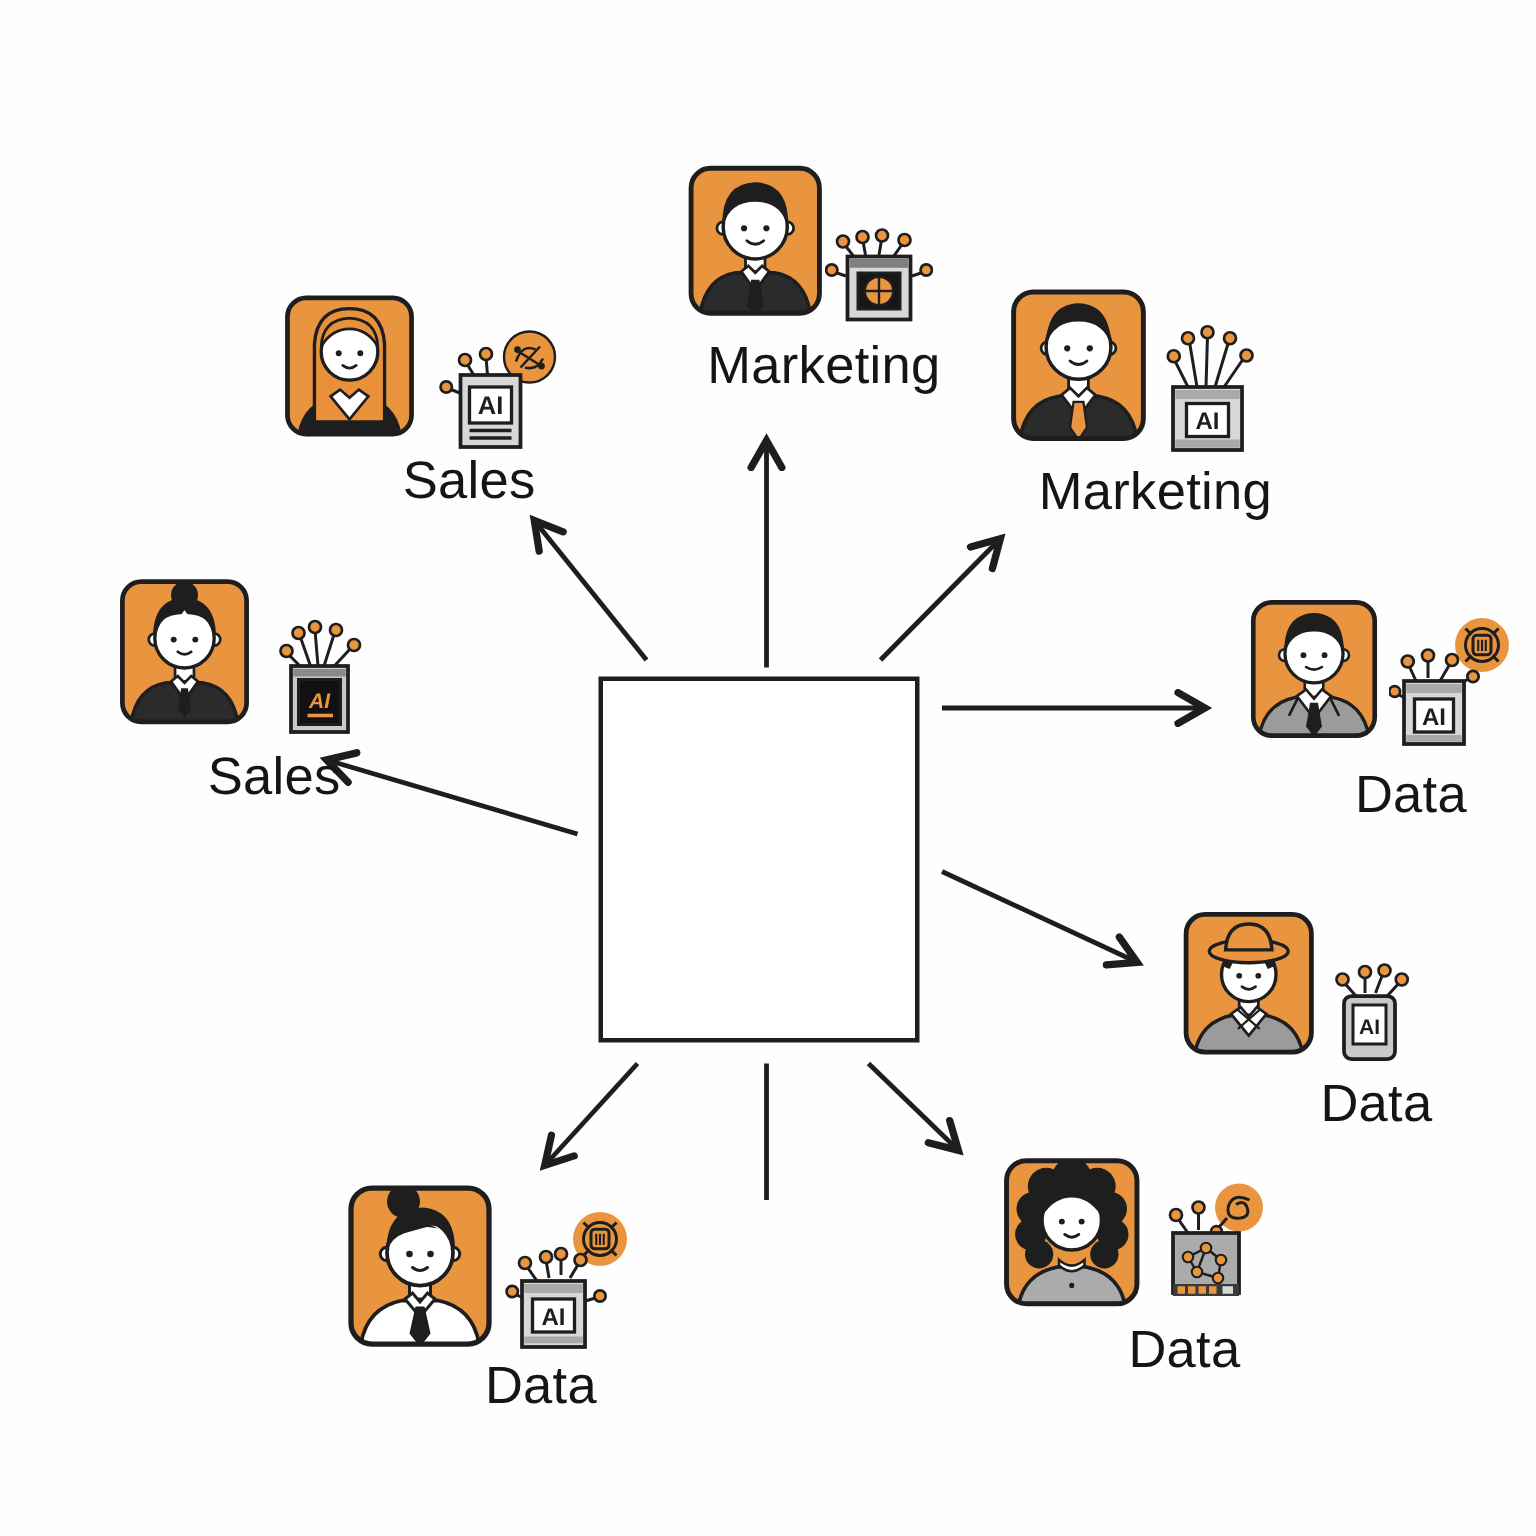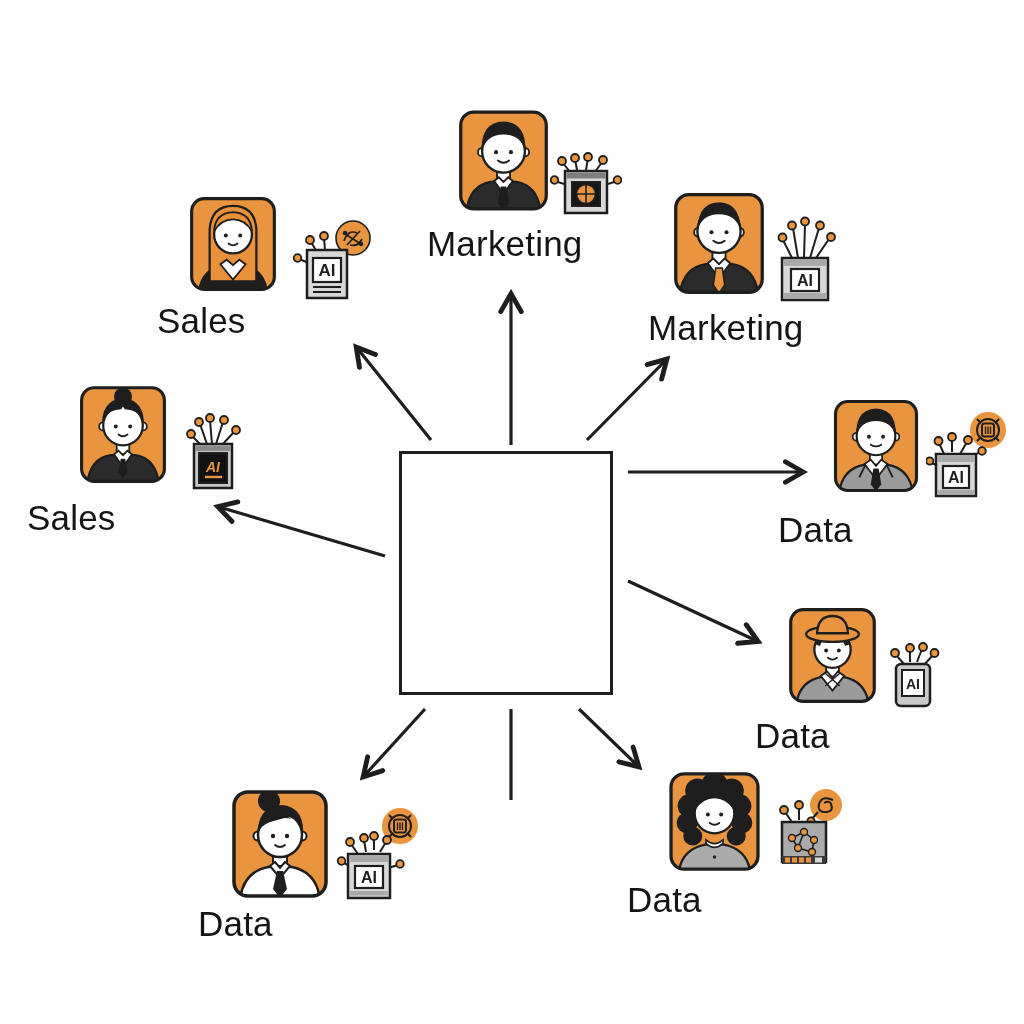--- a/index.html
+++ b/index.html
@@ -4,21 +4,21 @@
 <style>
   html,body{margin:0;padding:0;background:#ffffff;}
   #canvas{
     position:relative;width:1024px;height:1024px;background:#fefefe;overflow:hidden;
     font-family:"Liberation Sans", sans-serif;
   }
   .persona{position:absolute;}
   .avatar{position:absolute;}
   .chip{position:absolute;}
   .plabel{
-    position:absolute;width:200px;text-align:left;
+    position:absolute;width:200px;text-align:right;
     font-size:35px;font-weight:500;color:#151515;letter-spacing:.2px;line-height:1.05;
   }
   #center-square{
     position:absolute;left:399px;top:451px;width:214px;height:244px;
     border:3px solid #1e1e1e;background:#ffffff;box-sizing:border-box;
   }
   #arrow-layer{position:absolute;left:0;top:0;width:1024px;height:1024px;}
   svg text.ai{font-family:"Liberation Sans",sans-serif;font-weight:bold;}
 </style>
 </head>

